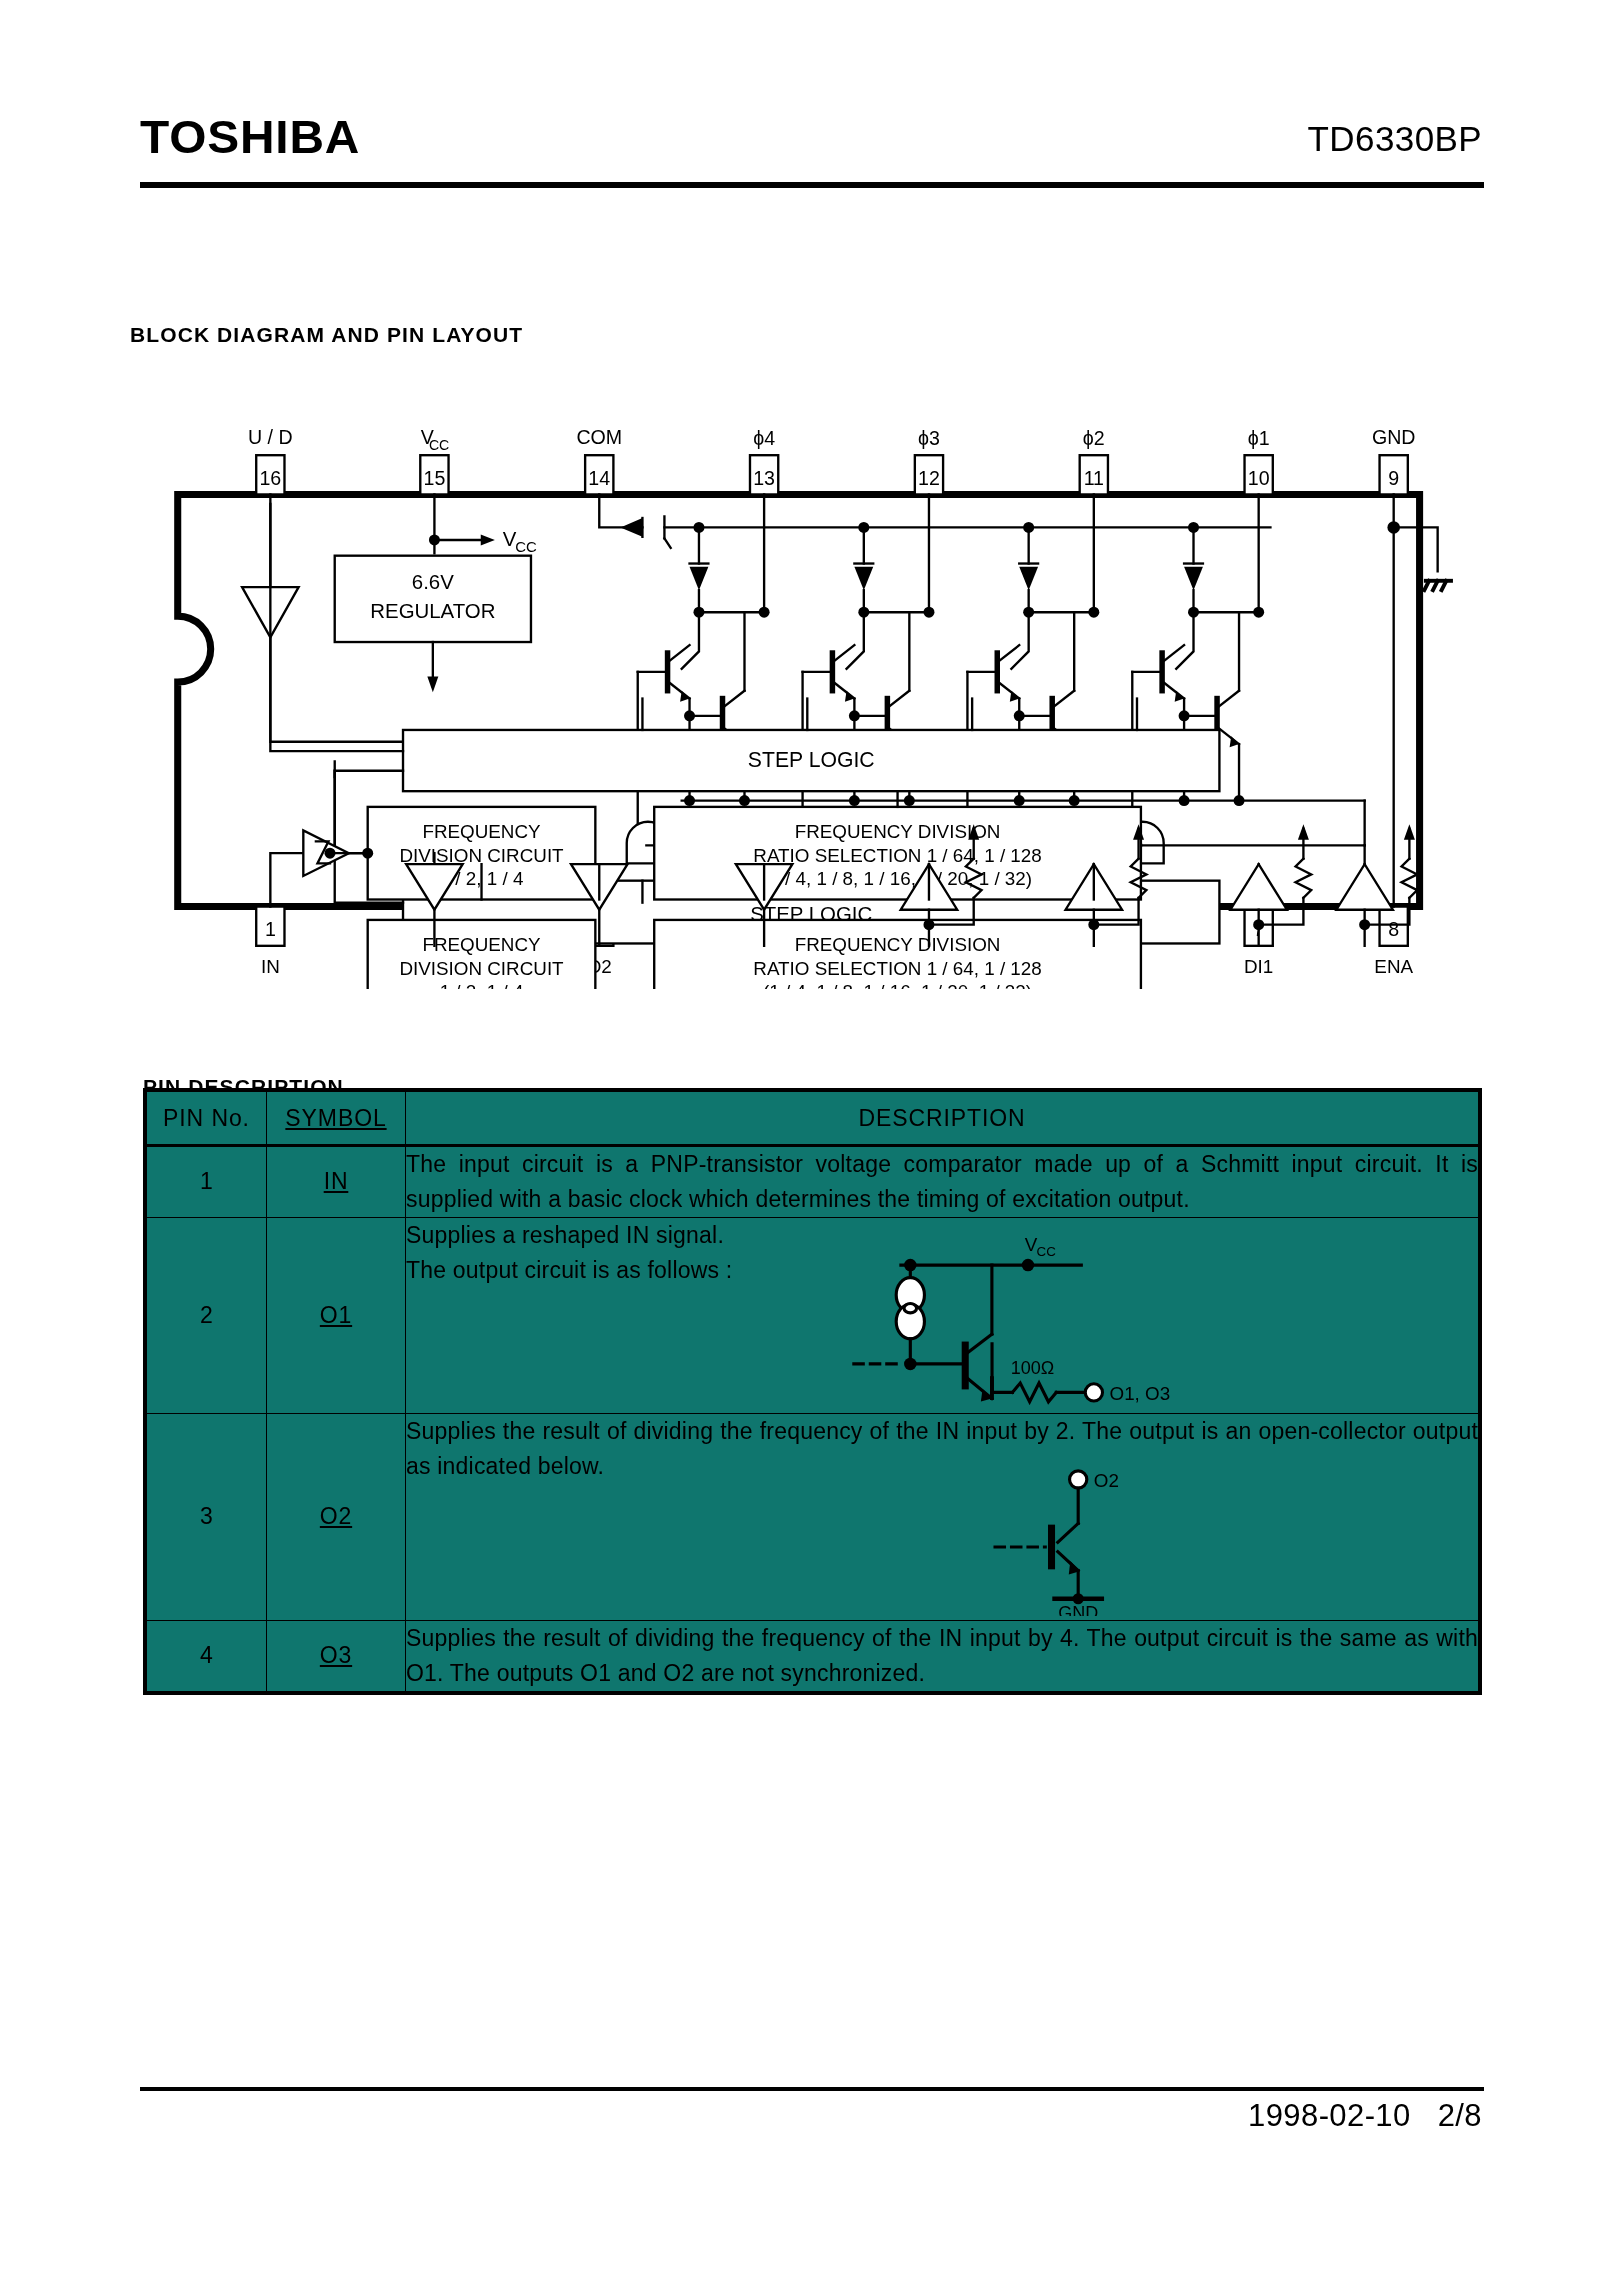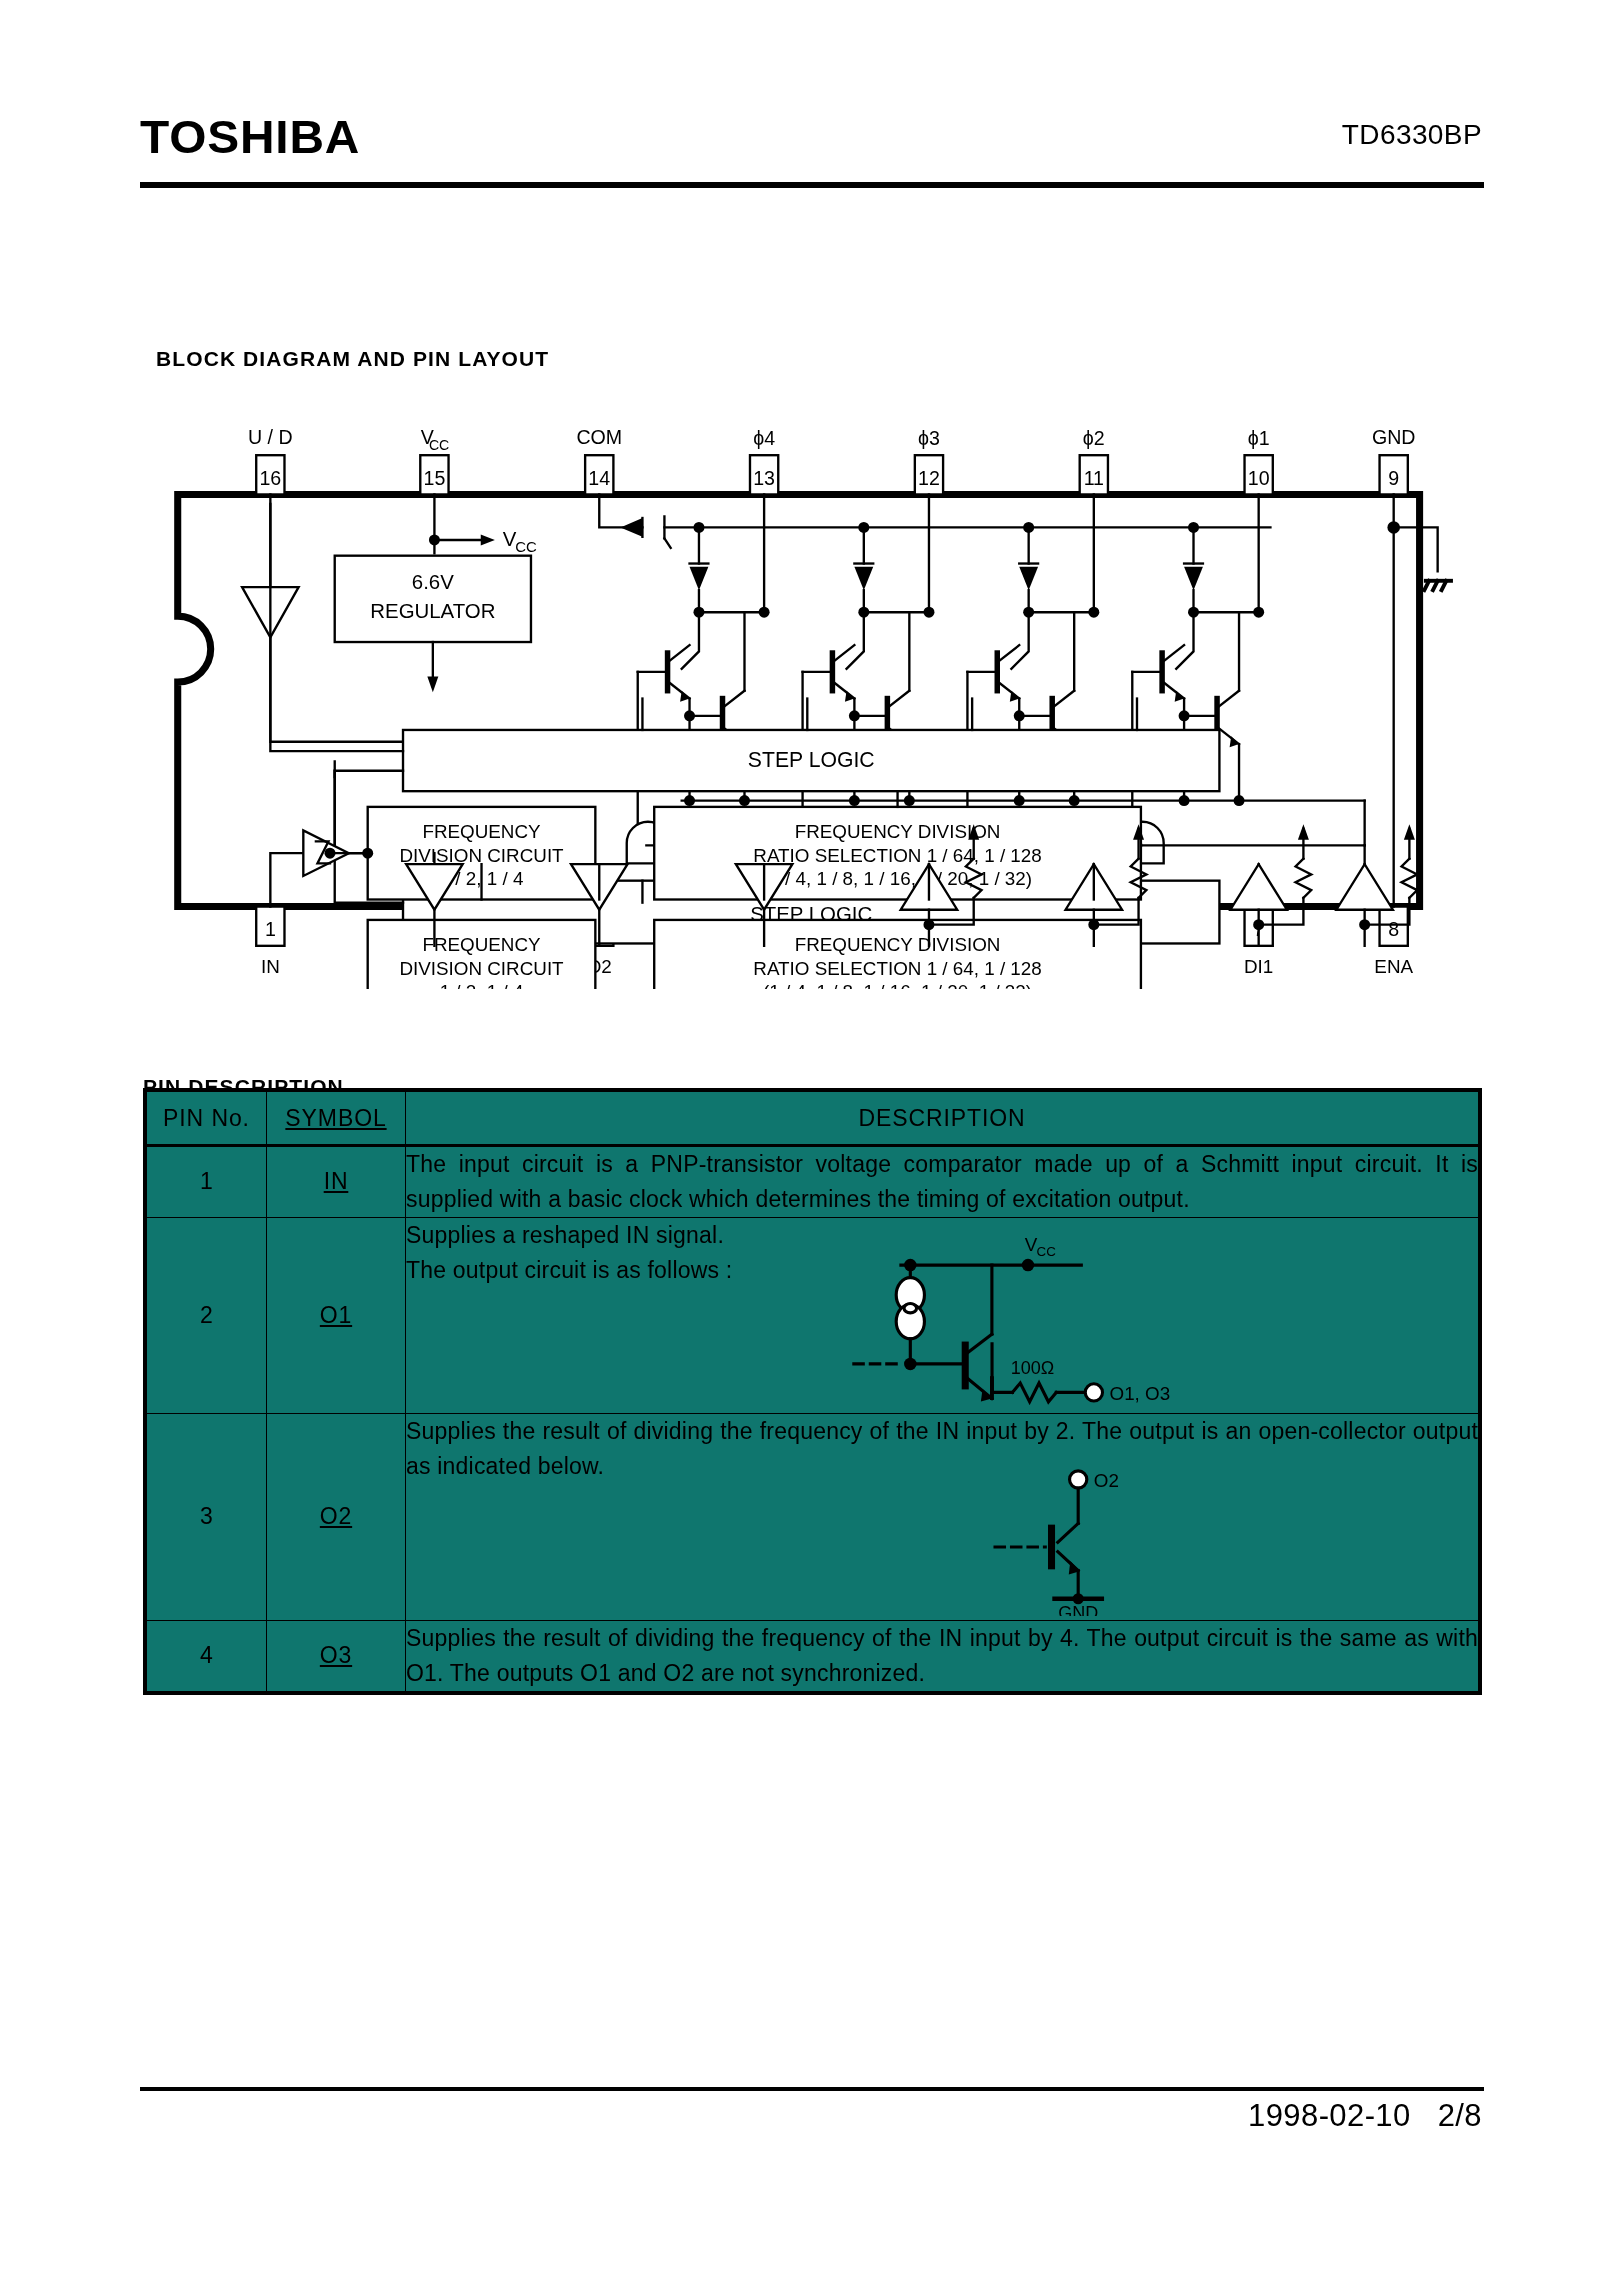--- a/index.html
+++ b/index.html
@@ -3,26 +3,26 @@
 <meta charset="utf-8">
 <style>
   html,body{margin:0;padding:0;background:#ffffff;}
   body{width:1622px;height:2295px;font-family:"Liberation Sans",sans-serif;color:#000;position:relative;}
   .page{position:absolute;left:0;top:0;width:1622px;height:1662px;}
 
   
   .hdr{position:absolute;left:140px;top:110px;width:1342px;height:75px;}
   .logo{position:absolute;left:0;top:0;font-size:46px;font-weight:bold;letter-spacing:0.8px;
         font-family:"Liberation Sans",sans-serif;transform:scaleX(1.04);transform-origin:left top;}
-  .partno{position:absolute;right:0;top:9.4px;font-size:28px;letter-spacing:0.4px;}
+  .partno{position:absolute;right:0;top:9.4px;font-size:35px;letter-spacing:0.4px;}
   .hdr-rule{position:absolute;left:140px;top:182px;width:1344px;height:5.5px;background:#000;}
 
   
   .sect{position:absolute;font-size:21px;font-weight:bold;letter-spacing:1.1px;}
-  #sect-block{left:156px;top:323px;margin-top:24px;}
+  #sect-block{left:130px;top:323px;}
   #sect-pin{left:143px;top:1075px;}
 
   
   .diagram{position:absolute;left:140px;top:361px;width:1344px;height:628px;}
   .dg-svg{position:absolute;left:0;top:0;}
 
   
   .tbl{position:absolute;left:143px;top:1088px;width:1339px;border-collapse:collapse;
        border:4.7px solid #000;background:#0f766e;}
   .tbl td,.tbl th{border:1.6px solid #000;padding:0;vertical-align:middle;}

